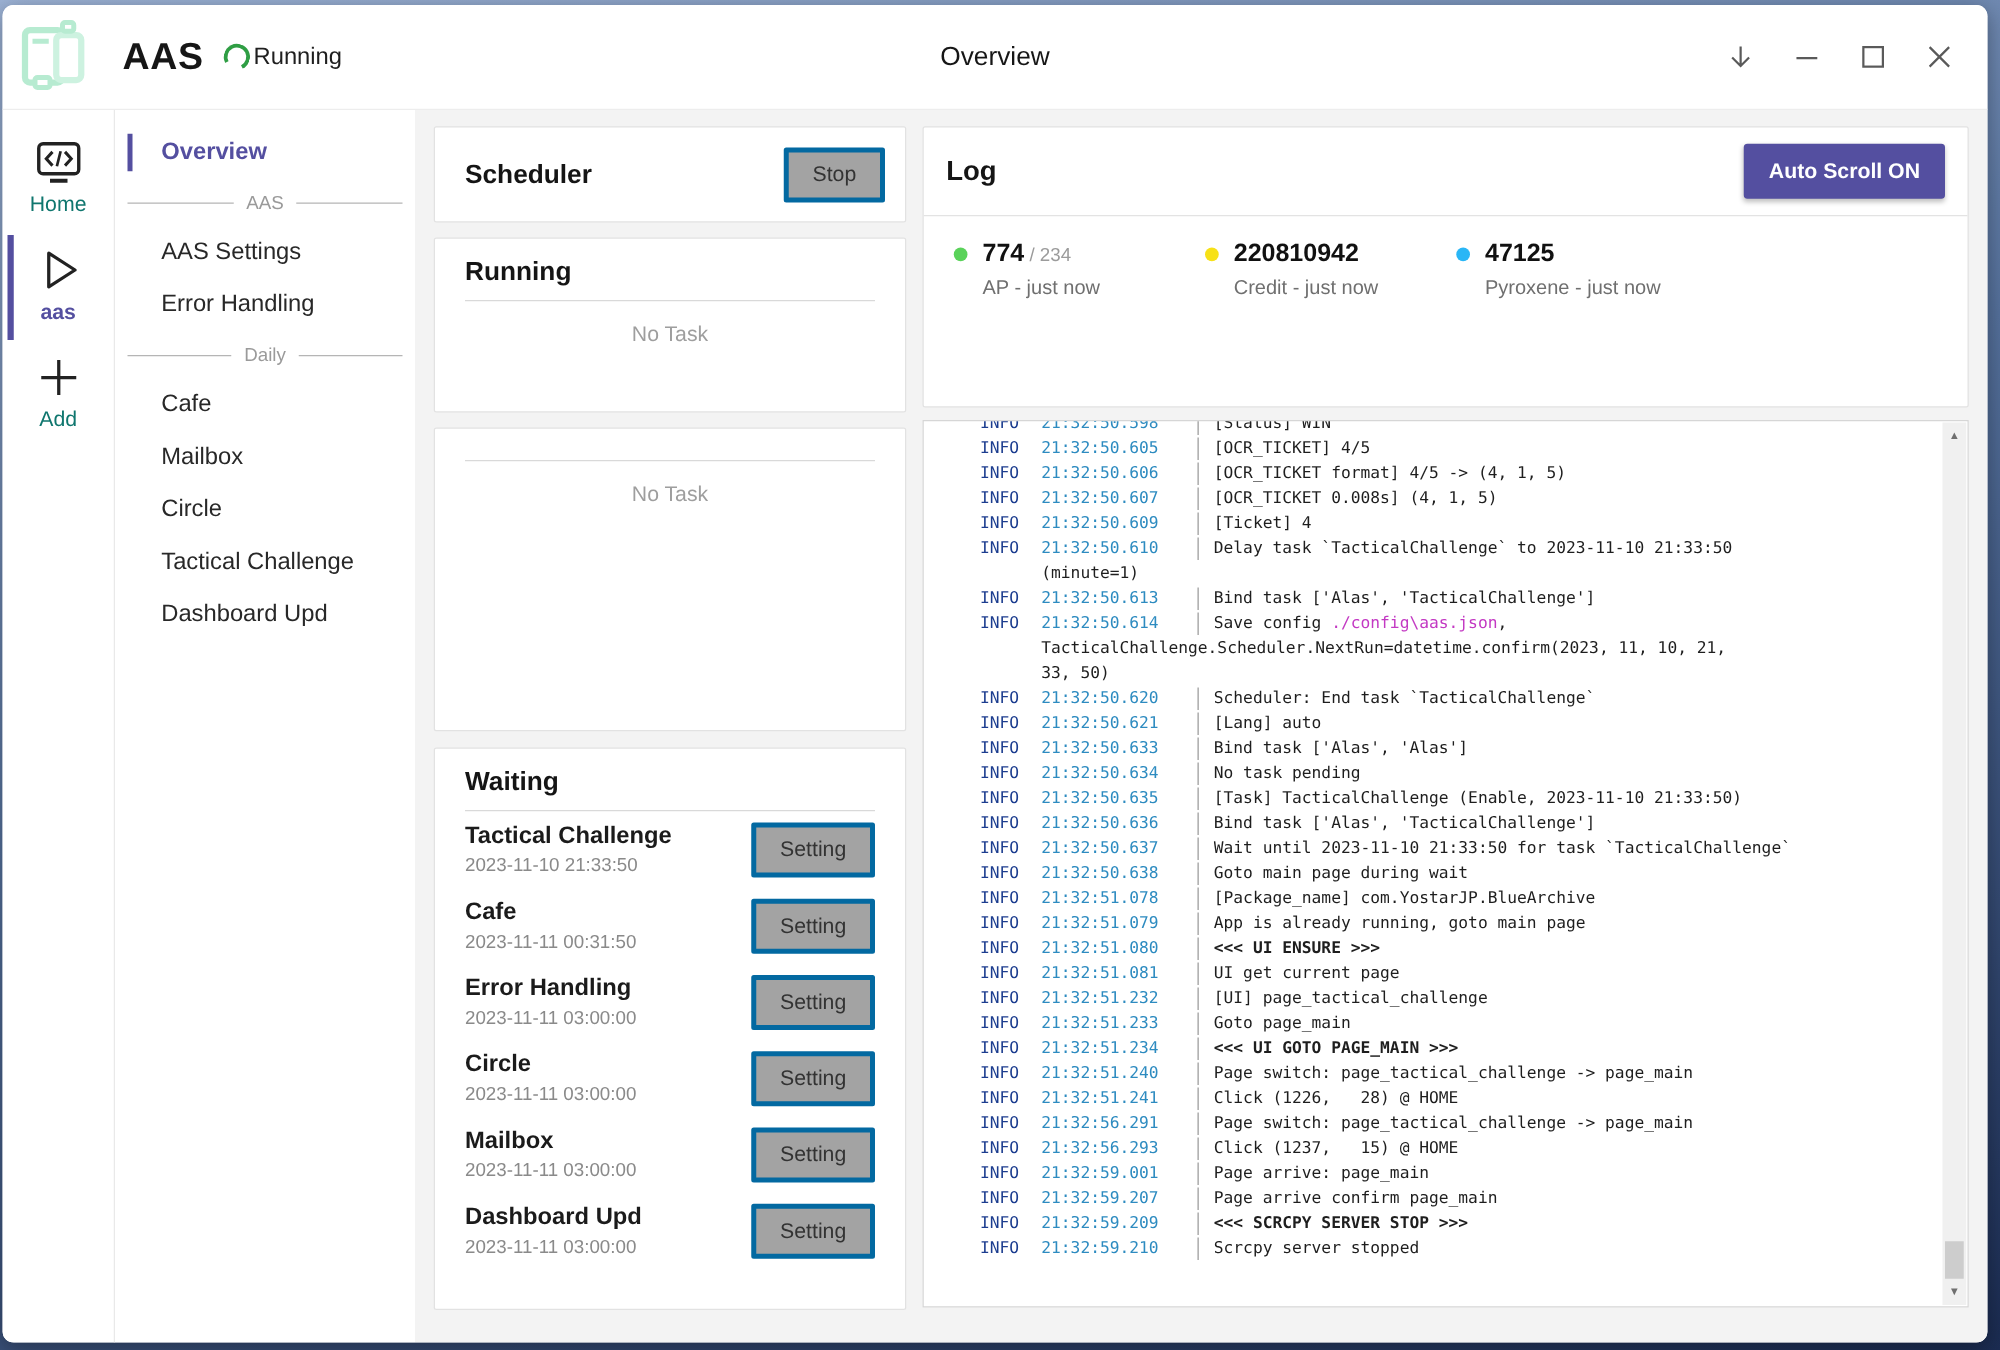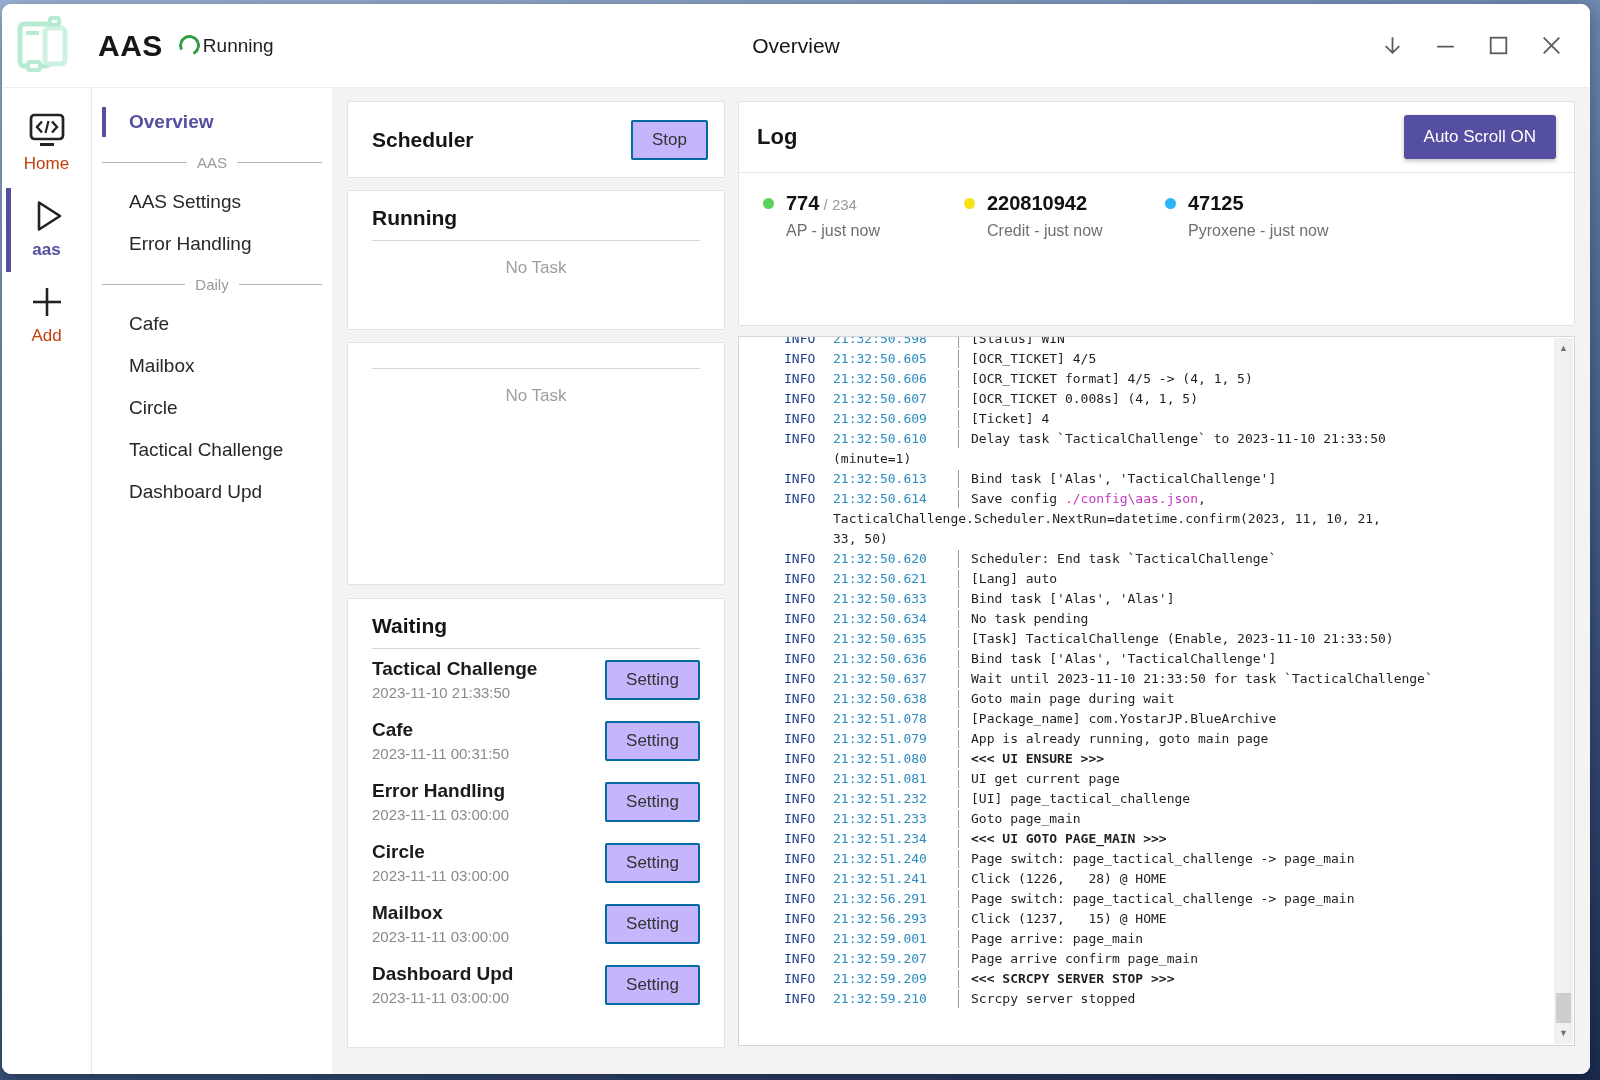--- a/index.html
+++ b/index.html
@@ -33,39 +33,39 @@
     font-size:21px; color:#161616; pointer-events:none;
   }
   .controls{ margin-left:auto; display:flex; gap:15px; padding-right:20px; position:relative; }
   .ctrl{ width:38px; height:38px; background:transparent; border:none; display:flex; align-items:center; justify-content:center; cursor:pointer; }
   
   .appbody{ flex:1; display:flex; min-height:0; }
   .rail{ width:90px; flex:none; background:#fff; border-right:1px solid #e9e9e9; padding-top:16px; }
   .rail-item{ position:relative; display:flex; flex-direction:column; align-items:center; padding:6px 0 8px; margin-bottom:8px; cursor:pointer; }
   .rail-item.active::before{ content:''; position:absolute; left:4px; top:-2px; bottom:-4px; width:5px; background:var(--accent); }
   .rail-icon{ height:40px; display:flex; align-items:center; }
-  .rail-label{ font-size:17px; color:#c2410c; margin-top:4px; }
+  .rail-label{ font-size:17px; color:#0f766e; margin-top:4px; }
   .rail-item.active .rail-label{ color:var(--accent); font-weight:700; }
   .menu{ width:240px; flex:none; background:#fff; padding-top:13px; }
   .menu-item{ height:42px; line-height:42px; padding-left:37px; font-size:19px; color:#282828; cursor:pointer; position:relative; white-space:nowrap; }
   .menu-item.active{ color:var(--accent); font-weight:700; }
   .menu-item.active::before{ content:''; position:absolute; left:10px; top:6px; width:4px; height:30px; background:var(--accent); }
   .menu-sec{ height:38px; display:flex; align-items:center; gap:10px; padding:0 10px; }
   .sec-line{ flex:1; height:1px; background:#b5b5b5; }
   .sec-label{ font-size:15px; color:#9a9a9a; }
   
   .main{ flex:1; background:#f3f3f3; display:flex; gap:13px; padding:13px 15px 28px 15px; min-width:0; overflow:hidden; }
   .col-left{ width:378px; flex:none; display:flex; flex-direction:column; }
   .col-right{ flex:1; display:flex; flex-direction:column; min-width:0; }
   .card{ background:#fff; border:1px solid #e2e2e2; border-radius:2px; }
   .card h2{ font-size:21px; font-weight:700; color:#151515; }
   .scheduler{ height:77px; flex:none; display:flex; align-items:center; padding:0 16px 0 24px; margin-bottom:12px; }
   .scheduler h2{ flex:1; }
   .btn{
-    background:#c4b5fd; border:2px solid #0369a1; border-radius:2px;
+    background:#a3a3a3; border:4px solid #0369a1; border-radius:2px;
     font-size:17px; color:#333; padding:8px 19px; cursor:pointer;
     font-family:"Liberation Sans", sans-serif;
   }
   .task-card{ padding:15px 24px 0; flex:none; margin-bottom:12px; }
   .task-card .hr{ border-top:1px solid #d9d9d9; margin-top:10px; }
   .empty{ color:#9e9e9e; text-align:center; font-size:17px; margin-top:17px; }
   .running-card{ height:140px; }
   .pending-card{ height:243px; margin-bottom:13px; }
   .waiting-card{ height:450px; margin-bottom:0; }
   .wait-row{ height:61px; display:flex; align-items:center; }
@@ -74,20 +74,21 @@
   .wait-date{ font-size:15px; color:#8a8a8a; margin-top:4px; }
   
   .log-head{ height:225px; flex:none; }
   .log-header{ display:flex; align-items:center; padding:13px 18px; border-bottom:1px solid #e3e3e3; }
   .log-header h2{ flex:1; font-size:22px; }
   .autoscroll{
     background:var(--accent); color:#fff; border:none; border-radius:3px;
     font-size:17px; padding:12px 20px; cursor:pointer;
     box-shadow:0 2px 4px rgba(0,0,0,.25);
     font-family:"Liberation Sans", sans-serif;
+    font-weight:bold;
   }
   .stats{ display:flex; padding:19px 24px 0; }
   .stat{ width:201px; display:flex; }
   .dot{ width:11px; height:11px; border-radius:50%; margin:6px 12px 0 0; flex:none; }
   .stat-value{ font-size:20px; font-weight:700; color:#111; }
   .stat-suffix{ font-size:15px; color:#9b9b9b; }
   .stat-label{ font-size:16px; color:#6f6f6f; margin-top:7px; }
   .console{
     flex:1; margin-top:10px; background:#fff; border:1px solid #d6d6d6;
     position:relative; overflow:hidden; min-height:0;

